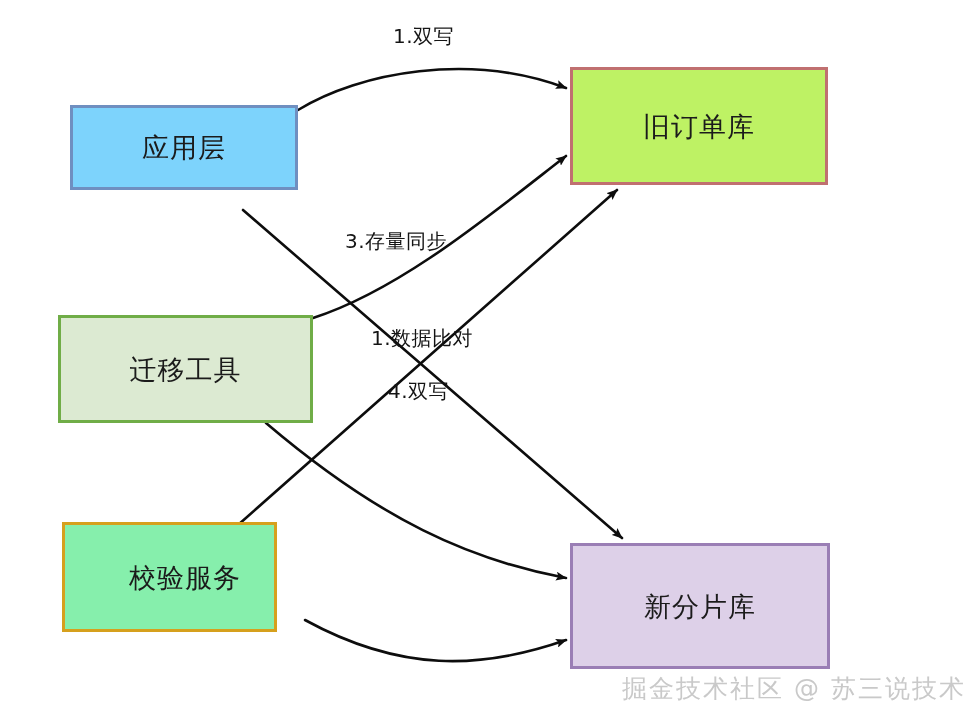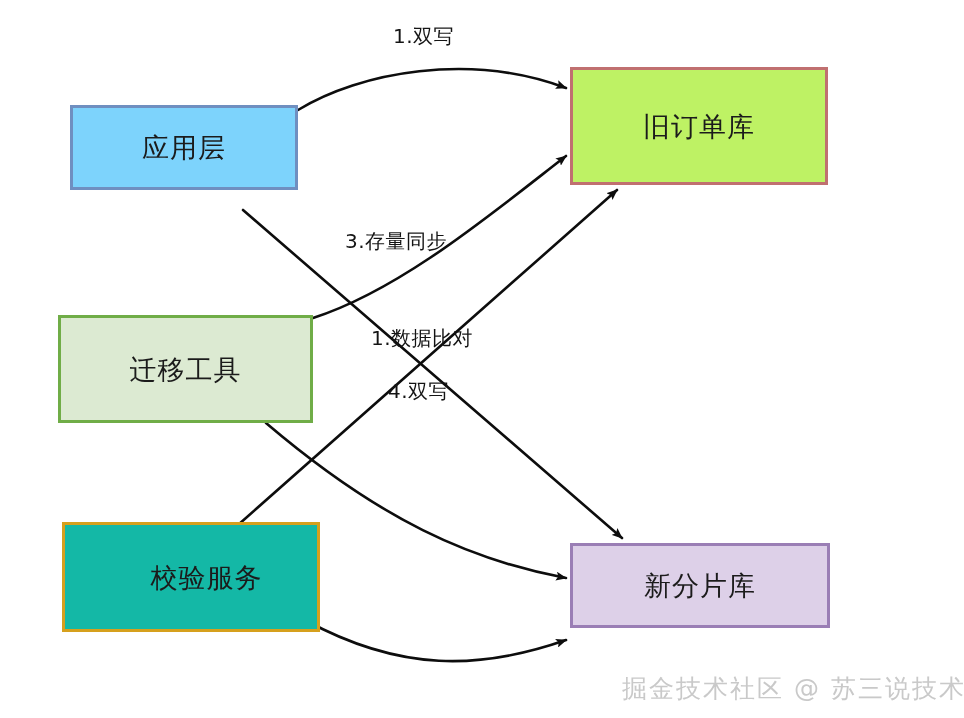--- a/index.html
+++ b/index.html
@@ -82,27 +82,27 @@
       </g>
   </svg>
 
   <div id="nodes-layer">
       <div class="node" style="left: 70px; top: 105px; width: 228px; height: 85px; background: #7dd3fc; border-color: rgb(111, 143, 192);">
         <span class="node-label">应用层</span>
       </div>
       <div class="node" style="left: 58px; top: 315px; width: 255px; height: 108px; background: rgb(220, 234, 210); border-color: rgb(112, 173, 71);">
         <span class="node-label">迁移工具</span>
       </div>
-      <div class="node" style="left: 62px; top: 522px; width: 258px; height: 110px; background: #14b8a6; border-color: rgb(214, 160, 29); padding-left: 31px;">
+      <div class="node" style="left: 62px; top: 522px; width: 215px; height: 110px; background: #86efac; border-color: rgb(214, 160, 29); padding-left: 31px;">
         <span class="node-label">校验服务</span>
       </div>
       <div class="node" style="left: 570px; top: 67px; width: 258px; height: 118px; background: #bef264; border-color: rgb(192, 112, 112);">
         <span class="node-label">旧订单库</span>
       </div>
-      <div class="node" style="left: 570px; top: 543px; width: 260px; height: 85px; background: rgb(221, 208, 232); border-color: rgb(154, 126, 181);">
+      <div class="node" style="left: 570px; top: 543px; width: 260px; height: 126px; background: rgb(221, 208, 232); border-color: rgb(154, 126, 181);">
         <span class="node-label">新分片库</span>
       </div>
     </div>
   <div id="edge-labels-layer">
       <div class="edge-label" style="left: 393px; top: 26px;">1.双写</div>
       <div class="edge-label" style="left: 345px; top: 193px; margin-top: 38px;">3.存量同步</div>
       <div class="edge-label" style="left: 371px; top: 328px;">1.数据比对</div>
       <div class="edge-label" style="left: 388px; top: 381px;">4.双写</div>
     </div>
 

